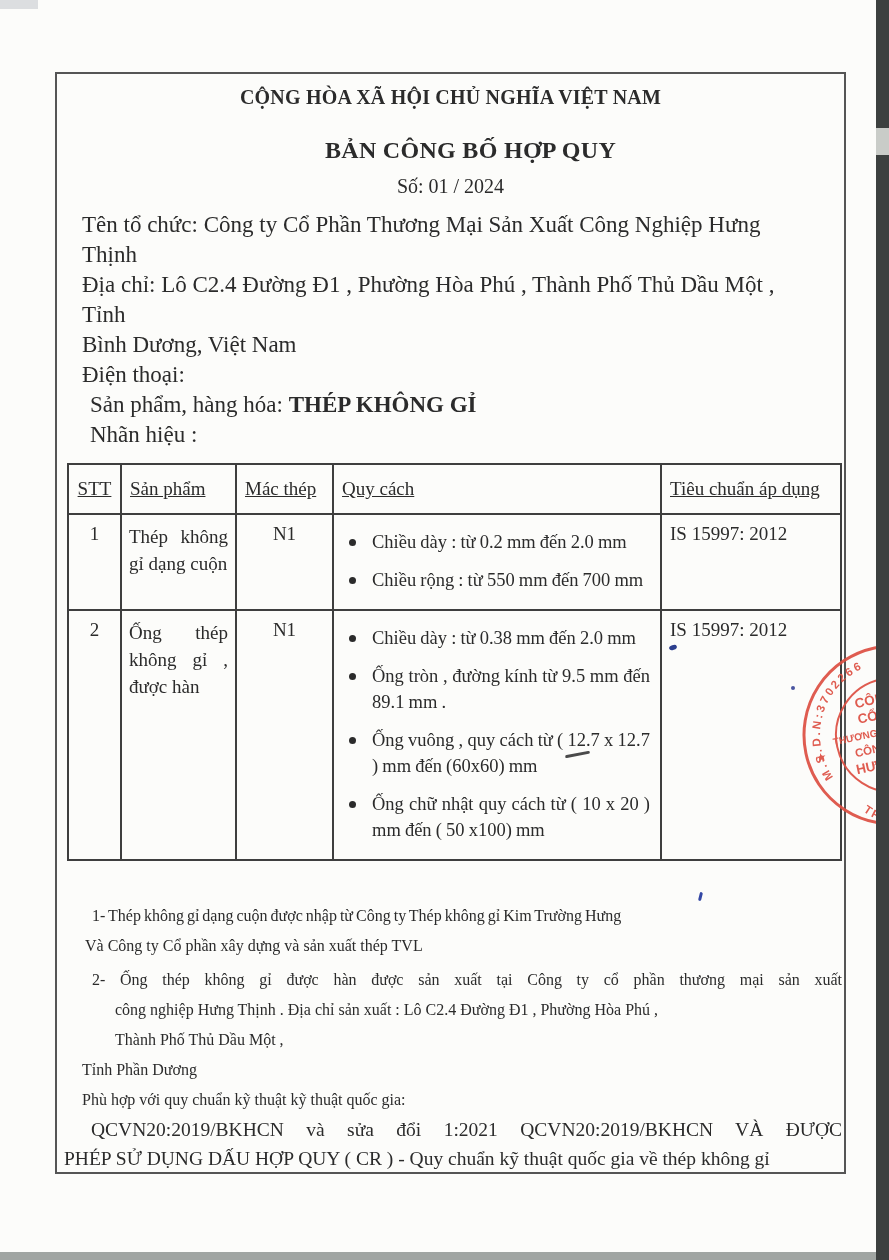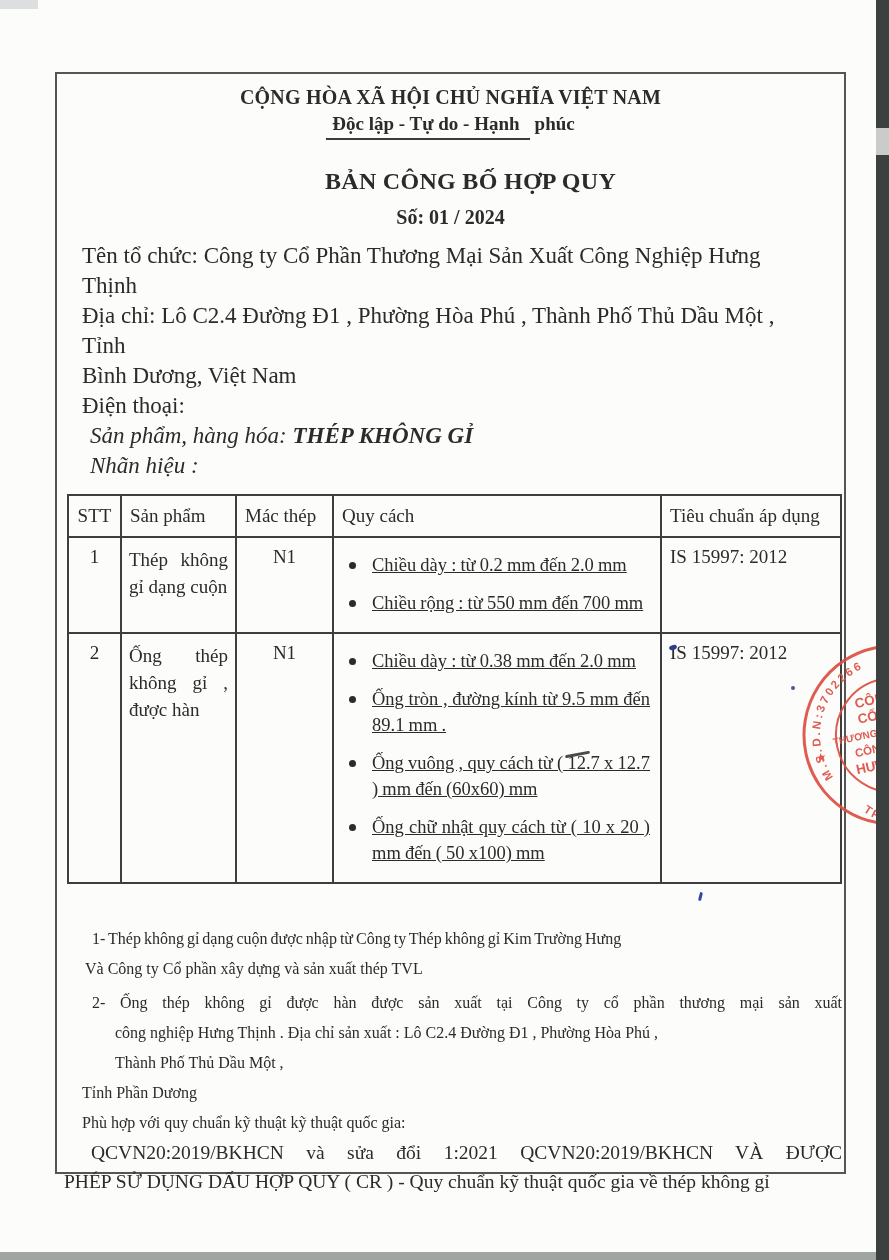--- a/index.html
+++ b/index.html
@@ -10,48 +10,48 @@
     font-family:"Liberation Serif","DejaVu Serif",serif;
     color:#2b2b2b;
   }
   .smudge-tl { position:absolute; left:0; top:0; width:38px; height:9px; background:#cfd2d4; opacity:.7; }
 
   .frame {
     position:absolute; left:55px; top:72px; width:791px; height:1102px;
     border:2px solid #555; background:transparent;
   }
 
-  .center { text-align:center;font-weight:bold; }
+  .center { text-align:center; }
   .nat-title { margin-top:12px; font-size:20px; font-weight:bold; letter-spacing:.2px; }
   .motto { margin-top:4px; font-size:19px; font-weight:bold; }
   .motto-u { display:inline-block; border-bottom:2px solid #3c3c3c; padding:0 10px 3px 6px; }
   .motto-tail { margin-left:5px; }
   .doc-title { margin-top:28px; font-size:24px; font-weight:bold; letter-spacing:.3px;padding-left:40px; }
   .doc-no { margin-top:11px; font-size:20px; }
 
   .para { margin:0 30px 0 25px; font-size:23px; line-height:30px; }
   .para.first { margin-top:12px; }
-  .indent { margin-left:33px;font-style:italic; }
+  .indent { margin-left:33px; }
   .bold { font-weight:bold; }
 
   table.tbl {
     margin:13px 0 0 10px; width:773px;
     border-collapse:collapse; table-layout:fixed; font-size:19px;
   }
   .tbl th, .tbl td { border:2px solid #3e3e3e; }
-  .tbl th { font-weight:normal; height:42px; padding:0 8px; text-align:left; vertical-align:middle; }
+  .tbl th { font-weight:normal; height:50px; padding:0 8px; text-align:left; vertical-align:middle;text-decoration:underline; }
   .tbl th.c { text-align:center; padding:0 2px; }
   .tbl td { vertical-align:top; padding:8px 7px; }
   td.stt { text-align:center; }
   td.sp  { text-align:justify; line-height:27px; }
   td.mt  { text-align:center; }
   td.qc  { padding:5px 10px 4px 8px; font-size:18.5px; }
   .qc ul { margin:0; padding:0; list-style:none; }
   .qc li { position:relative; padding-left:30px; margin-top:9px; margin-bottom:12px;
-           text-align:justify; line-height:26px; word-spacing:-.5px;text-decoration:underline; }
+           text-align:justify; line-height:26px; word-spacing:-.5px; }
   .qc li::before { content:""; position:absolute; left:7px; top:10px;
            width:7px; height:7px; border-radius:50%; background:#2b2b2b; }
   td.tc { padding:8px 8px; }
 
   .notes { margin:0 0 0 22px; width:763px; font-size:16px; line-height:30px; }
   .notes .n1 { margin-top:40px; }
   .ml13 { margin-left:13px; word-spacing:-1px; }
   .ml6  { margin-left:6px; }
   .ml36 { margin-left:36px; }
   .ml3  { margin-left:3px; }
@@ -71,23 +71,20 @@
   .pen-stroke { position:absolute; left:565px; top:753px; width:25px; height:2.5px; background:#4a4a4a; transform:rotate(-11deg); border-radius:2px; }
 </style>
 </head>
 <body>
 
 <div class="smudge-tl"></div>
 
 <div class="frame">
 
   <div class="center nat-title">CỘNG HÒA XÃ HỘI CHỦ NGHĨA VIỆT NAM</div>
-  <div class="center motto">
-    <span class="motto-u">Độc lập - Tự do - Hạnh</span><span class="motto-tail">phúc</span>
-  </div>
 
   <div class="center doc-title">BẢN CÔNG BỐ HỢP QUY</div>
   <div class="center doc-no">Số: 01 / 2024</div>
 
   <div class="para first">Tên tổ chức: Công ty Cổ Phần Thương Mại Sản Xuất Công Nghiệp Hưng Thịnh</div>
   <div class="para">Địa chỉ: Lô C2.4 Đường Đ1 , Phường Hòa Phú , Thành Phố Thủ Dầu Một , Tỉnh</div>
   <div class="para">Bình Dương, Việt Nam</div>
   <div class="para">Điện thoại:</div>
   <div class="para indent">
     <span>Sản phẩm, hàng hóa:</span>

